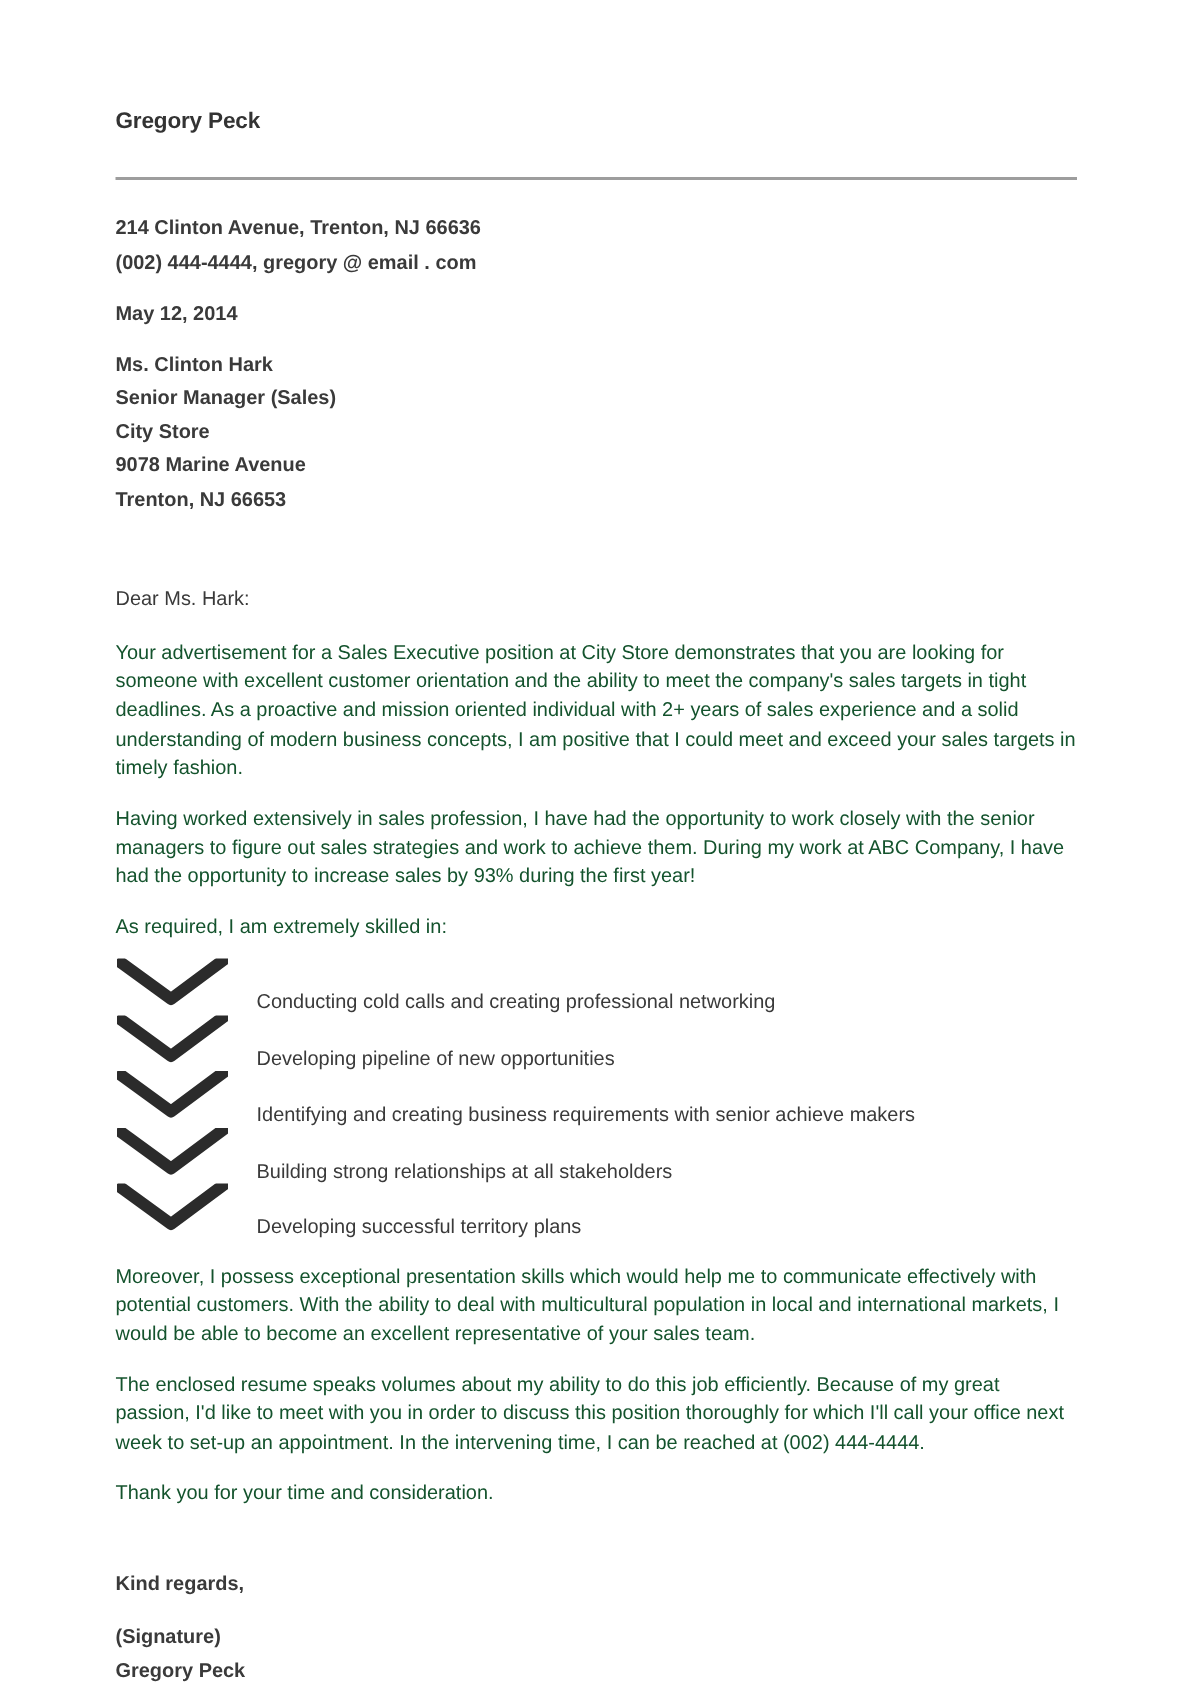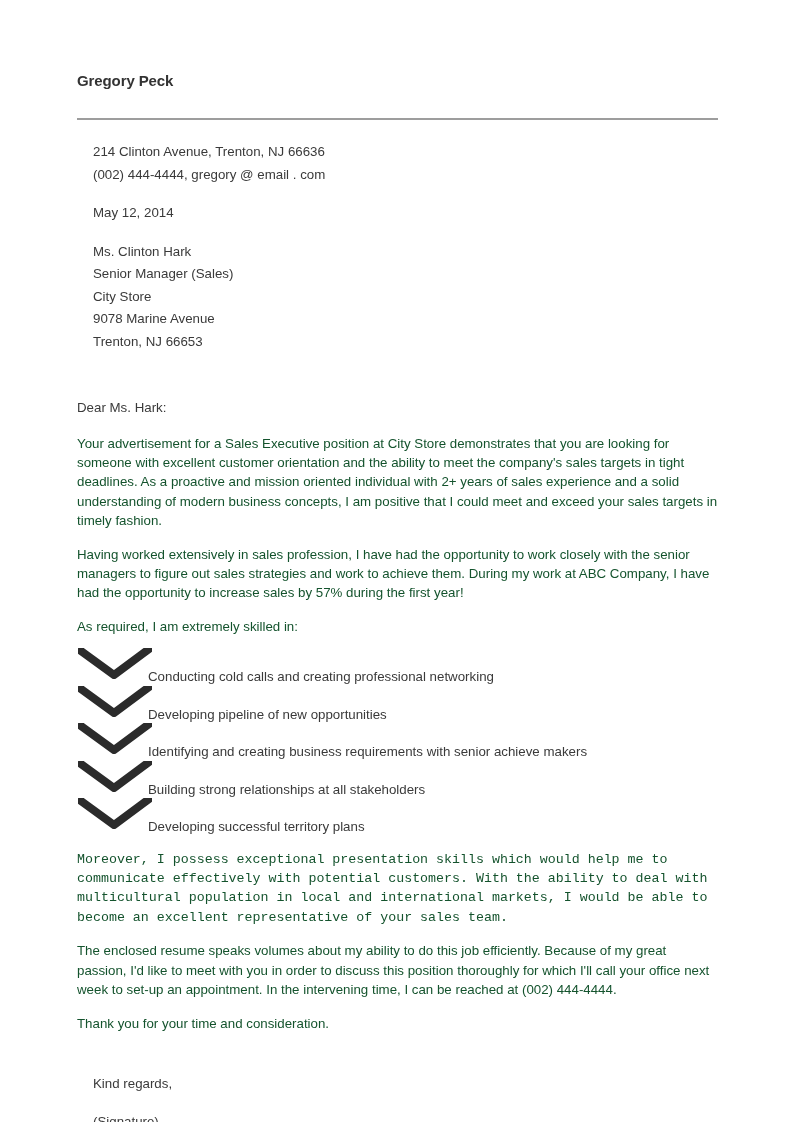--- a/index.html
+++ b/index.html
@@ -45,21 +45,22 @@
   .head-rule {
     margin-top: 28px;
     height: 0;
     border: 0;
     border-top: 2px solid #9d9d9d;
     width: 641px;
   }
 
   
   .block {
-    margin: 16px;
+    margin: 0;
+    font-weight: bold;
   }
   .addr-block {
     margin-top: 21px;
   }
   .line {
     font-size: 13.3px;
     line-height: 22.5px;
     color: #3a3a3a;
     white-space: pre;
   }
@@ -101,29 +102,29 @@
     left: 1px;
     top: 0px;
     width: 74px;
     height: 34px;
     display: block;
     overflow: visible;
   }
   .skill-text {
     display: block;
     position: absolute;
-    left: 71px;
+    left: 94px;
     top: 19px;
     font-size: 13.3px;
     line-height: 19px;
     color: #3a3a3a;
     white-space: nowrap;
   }
 
-  .after-list { margin-top: 17px; font-family: Liberation Mono, monospace; }
+  .after-list { margin-top: 17px; }
 
   .closing-block { margin-top: 40px; }
   .signature-block { margin-top: 13px; }
 </style>
 </head>
 <body>
 
 <div class="page">
   <div class="content">
 
@@ -145,21 +146,21 @@
       <div class="line">Ms. Clinton Hark</div>
       <div class="line">Senior Manager (Sales)</div>
       <div class="line">City Store</div>
       <div class="line">9078 Marine Avenue</div>
       <div class="line">Trenton, NJ 66653</div>
     </div>
 
     <div class="salutation">Dear Ms. Hark:</div>
 
     <p class="para first">Your advertisement for a Sales Executive position at City Store demonstrates that you are looking for someone with excellent customer orientation and the ability to meet the company's sales targets in tight deadlines. As a proactive and mission oriented individual with 2+ years of sales experience and a solid understanding of modern business concepts, I am positive that I could meet and exceed your sales targets in timely fashion.</p>
-    <p class="para">Having worked extensively in sales profession, I have had the opportunity to work closely with the senior managers to figure out sales strategies and work to achieve them. During my work at ABC Company, I have had the opportunity to increase sales by 57% during the first year!</p>
+    <p class="para">Having worked extensively in sales profession, I have had the opportunity to work closely with the senior managers to figure out sales strategies and work to achieve them. During my work at ABC Company, I have had the opportunity to increase sales by 93% during the first year!</p>
     <p class="para">As required, I am extremely skilled in:</p>
 
     <ul class="skills-list">
 
       <li class="skill-item">
         <span class="chevron">
           <svg width="74" height="34" viewBox="0 0 74 34" xmlns="http://www.w3.org/2000/svg">
             <path d="M3 3 L36 27 L71 1" fill="none" stroke="#2b2b2b" stroke-width="8" stroke-linecap="round" stroke-linejoin="round"></path>
           </svg>
         </span>

